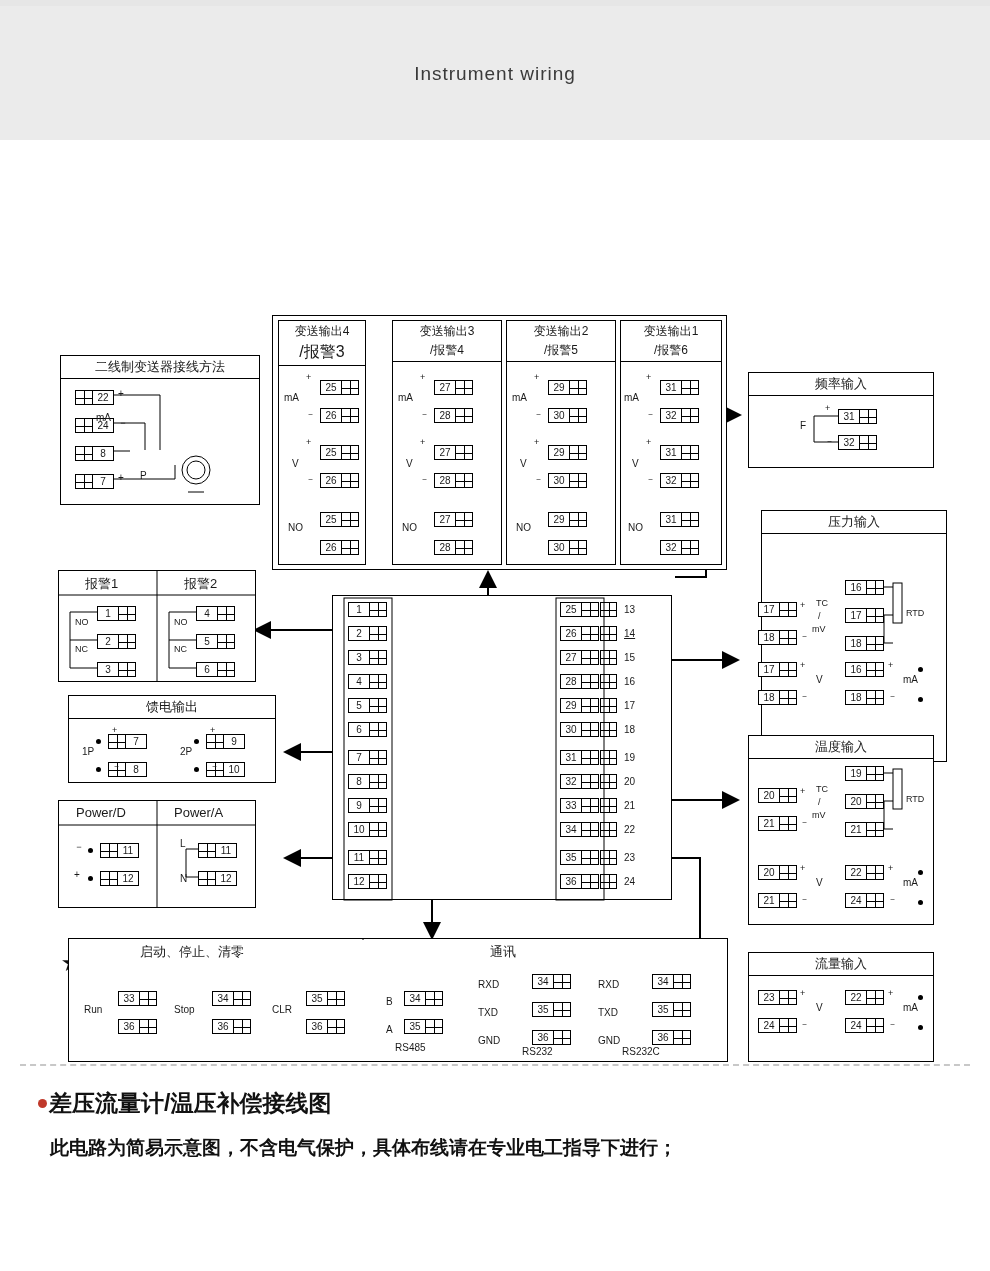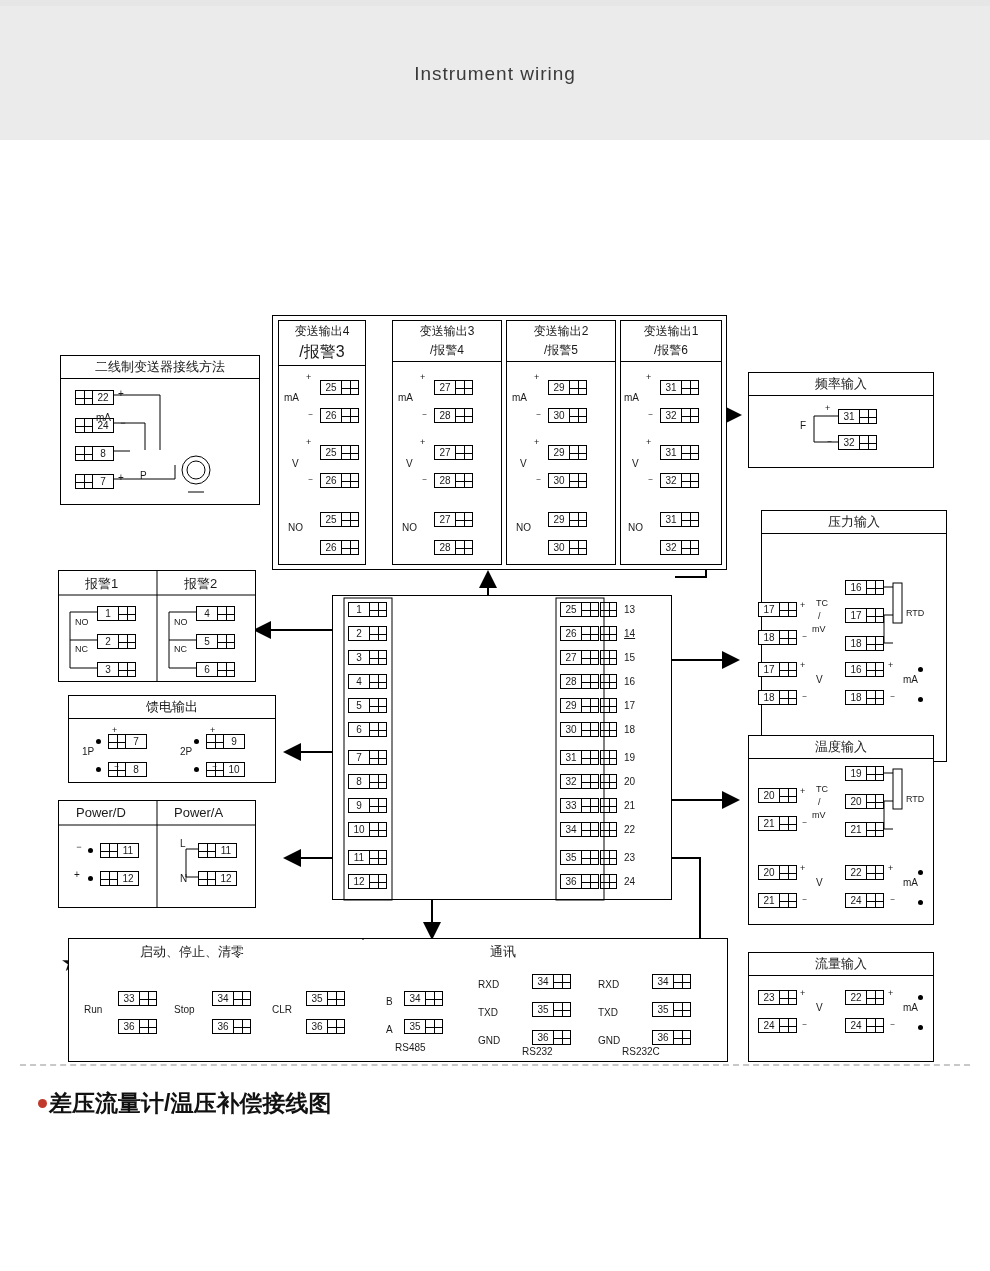--- a/index.html
+++ b/index.html
@@ -799,13 +799,14 @@
   </div>
 </div>
 
 <div class="divider"></div>
 
 <div class="footer">
   <div class="bullet-row">
     <span class="bullet" style="background: rgb(192, 57, 43);"></span>
     <span class="f-title">差压流量计/温压补偿接线图</span>
   </div>
+  <div class="f-sub">此电路为简易示意图，不含电气保护，具体布线请在专业电工指导下进行；</div>
 </div>
 
 </body></html>

